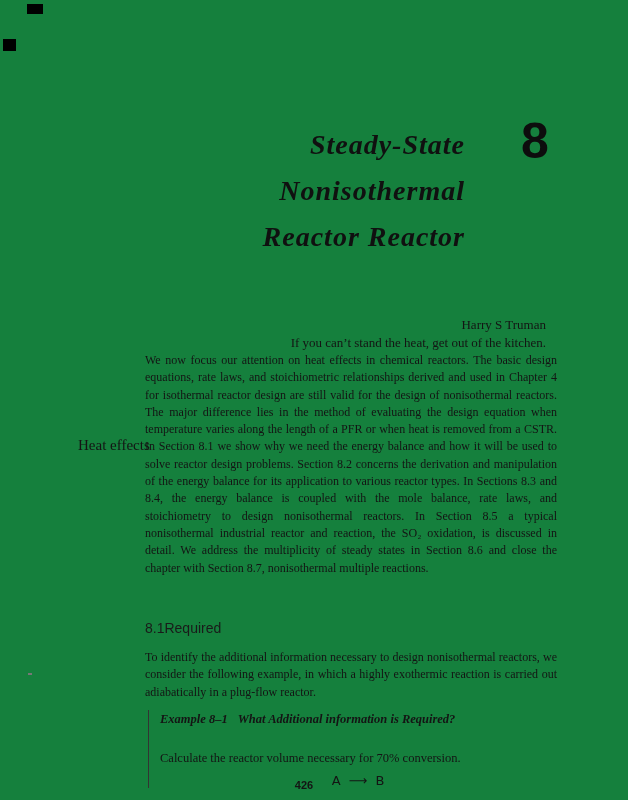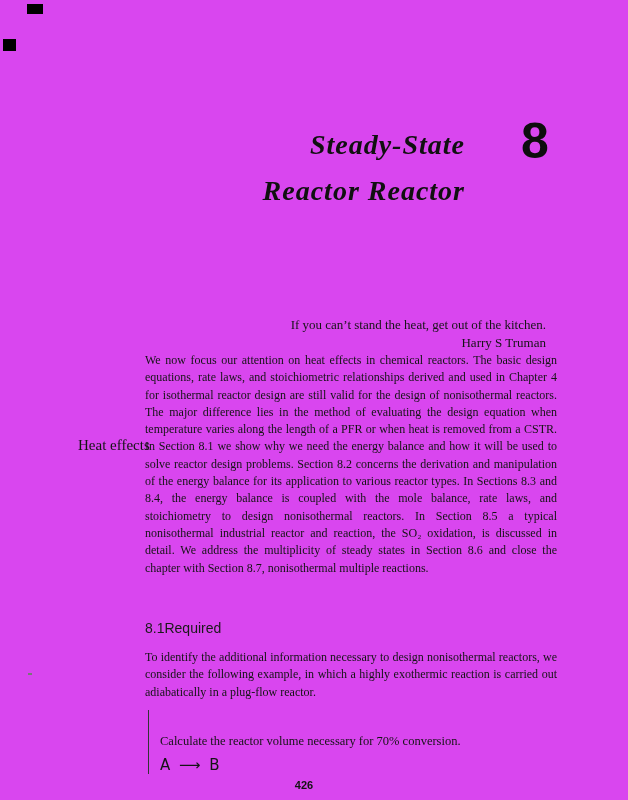--- a/index.html
+++ b/index.html
@@ -4,21 +4,21 @@
 <style>
   html, body {
     margin: 0;
     padding: 0;
     background: #ffffff;
   }
   .page {
     position: relative;
     width: 628px;
     height: 800px;
-    background: #d946ef;
+    background: #15803d;
     font-family: "Liberation Serif", serif;
     color: #141414;
     overflow: hidden;
   }
   
   .artifact { position: absolute; background: #000; }
   .artifact-1 { left: 27px; top: 4px;  width: 16px; height: 10px; }
   .artifact-2 { left: 3px;  top: 39px; width: 13px; height: 12px; }
   .artifact-3 { left: 28px; top: 673px; width: 4px; height: 2px; background:#777; }
 
@@ -105,22 +105,22 @@
     font-style: italic;
     margin: 2px 0 0 0;
   }
   .example-heading .ex-label { margin-right: 10px; }
   .example-body {
     font-size: 12.5px;
     margin-top: 24px;
   }
   .example-reaction {
     margin-top: 7px;
-    text-align: left;
-    font-size: 15px;
+    text-align: center;
+    font-size: 13px;
     letter-spacing: 2px;
     font-family: "DejaVu Sans", "Liberation Serif", serif;
   }
 
   
   .page-number {
     position: absolute;
     top: 779px;
     left: 0;
     width: 608px;
@@ -134,40 +134,44 @@
 <body>
 
 <div class="page">
 
   <div class="artifact artifact-1"></div>
   <div class="artifact artifact-2"></div>
   <div class="artifact artifact-3"></div>
 
   <div class="chapter-title">
     <div>Steady-State</div>
+    <div>Nonisothermal</div>
     <div>Reactor Reactor</div>
   </div>
 
   <div class="chapter-number">8</div>
 
   <div class="epigraph">
+    <div>Harry S Truman</div>
     <div>If you can’t stand the heat, get out of the kitchen.</div>
-    <div>Harry S Truman</div>
   </div>
 
   <div class="margin-note">Heat effects</div>
 
   <p class="body-para intro-para">We now focus our attention on heat effects in chemical reactors. The basic design equations, rate laws, and stoichiometric relationships derived and used in Chapter 4 for isothermal reactor design are still valid for the design of nonisothermal reactors. The major difference lies in the method of evaluating the design equation when temperature varies along the length of a PFR or when heat is removed from a CSTR. In Section 8.1 we show why we need the energy balance and how it will be used to solve reactor design problems. Section 8.2 concerns the derivation and manipulation of the energy balance for its application to various reactor types. In Sections 8.3 and 8.4, the energy balance is coupled with the mole balance, rate laws, and stoichiometry to design nonisothermal reactors. In Section 8.5 a typical nonisothermal industrial reactor and reaction, the SO₂ oxidation, is discussed in detail. We address the multiplicity of steady states in Section 8.6 and close the chapter with Section 8.7, nonisothermal multiple reactions.</p>
 
   <div class="section-heading">
     <span class="sec-num">8.1</span><span>Required</span>
   </div>
 
   <p class="body-para section-para">To identify the additional information necessary to design nonisothermal reactors, we consider the following example, in which a highly exothermic reaction is carried out adiabatically in a plug-flow reactor.</p>
 
   <div class="example-block">
+    <div class="example-heading">
+      <span class="ex-label">Example 8–1</span><span>What Additional information is Required?</span>
+    </div>
     <div class="example-body">Calculate the reactor volume necessary for 70% conversion.</div>
     <div class="example-reaction">A ⟶ B</div>
   </div>
 
   <div class="page-number">426</div>
 
 </div>
 
 </body></html>

